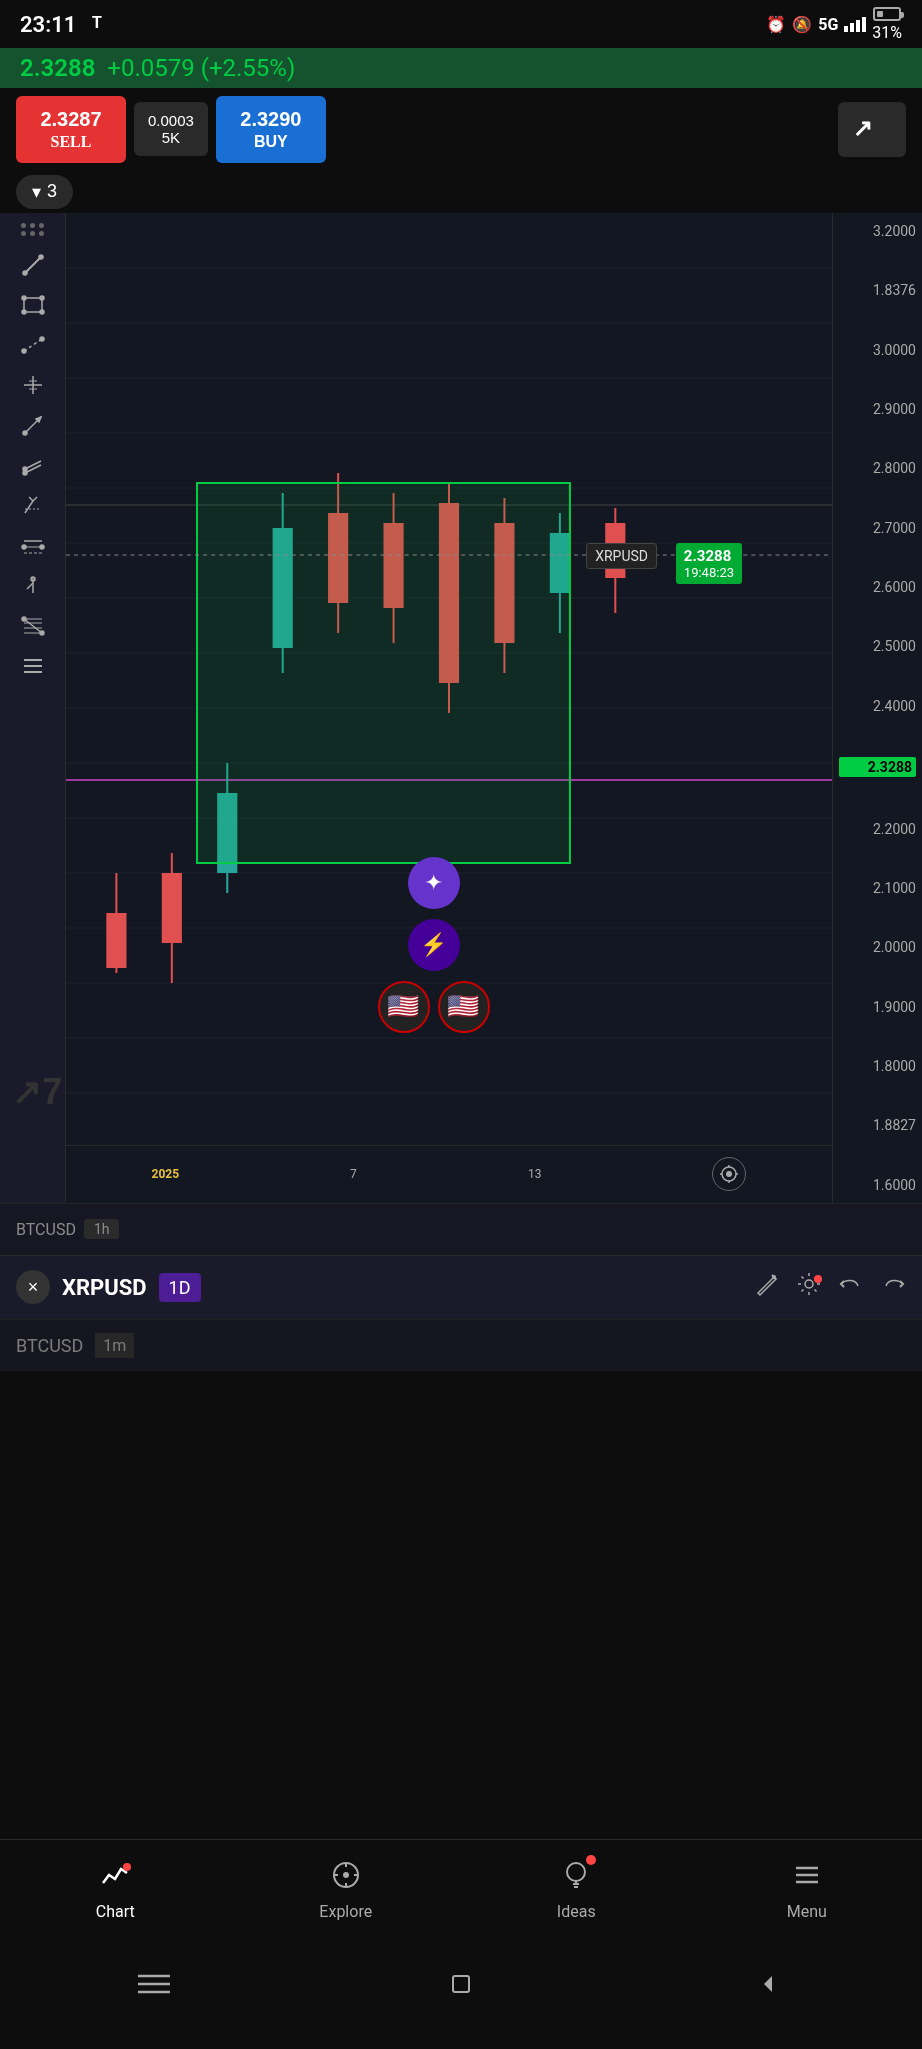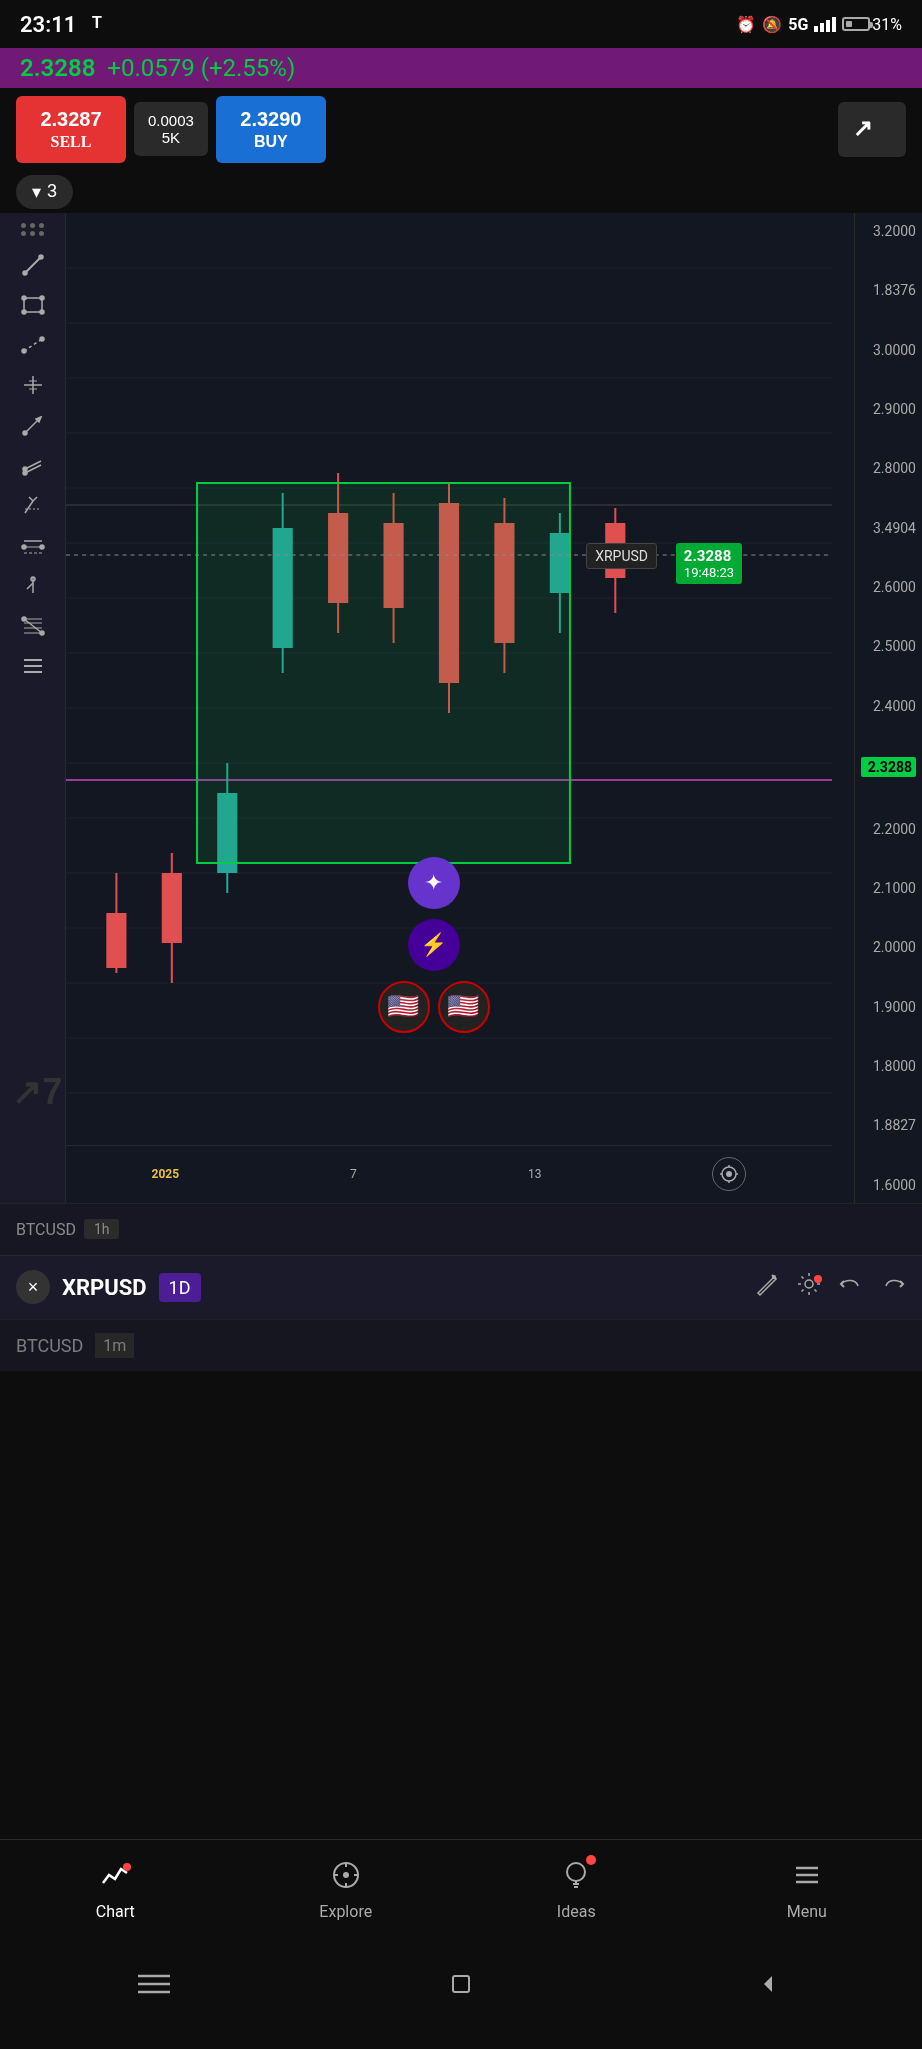--- a/index.html
+++ b/index.html
@@ -37,21 +37,21 @@
       display: flex;
       align-items: center;
       gap: 6px;
       font-size: 16px;
       color: #fff;
     }
 
     
     .price-header {
       padding: 6px 20px;
-      background: #701a75;
+      background: #14532d;
     }
     .price-main {
       font-size: 24px;
       font-weight: 600;
       color: #00cc44;
     }
     .price-change {
       font-size: 24px;
       color: #00cc44;
       margin-left: 8px;
@@ -141,21 +141,21 @@
       height: 990px;
       background: #131722;
       overflow: hidden;
     }
 
     
     .price-axis {
       position: absolute;
       right: 0;
       top: 0;
-      width: 68px;
+      width: 90px;
       height: 100%;
       display: flex;
       flex-direction: column;
       justify-content: space-between;
       padding: 10px 6px;
       background: #131722;
       border-left: 1px solid #2a2a2a;
     }
     .price-tick {
       font-size: 14px;
@@ -458,21 +458,21 @@
   <div class="status-right">
     <span>⏰</span>
     <span style="font-size:16px;">🔕</span>
     <span style="font-weight:700;">5G</span>
     <svg width="22" height="16" viewBox="0 0 22 16">
       <rect x="0" y="10" width="4" height="6" fill="#fff"></rect>
       <rect x="6" y="7" width="4" height="9" fill="#fff"></rect>
       <rect x="12" y="4" width="4" height="12" fill="#fff"></rect>
       <rect x="18" y="1" width="4" height="15" fill="#fff"></rect>
     </svg>
-    <div style="display:flex;align-items:center;gap:2px;">
+    <div style="display:flex;align-items:center;gap:2px;flex-direction:column;">
       <div style="width:28px;height:14px;border:2px solid #aaa;border-radius:3px;padding:2px;position:relative;">
         <div style="width:30%;height:100%;background:#aaa;border-radius:1px;"></div>
         <div style="position:absolute;right:-5px;top:3px;width:3px;height:6px;background:#aaa;border-radius:0 2px 2px 0;"></div>
       </div>
       <span>31%</span>
     </div>
   </div>
 </div>
 
 <div class="price-header">
@@ -708,21 +708,21 @@
       </div>
     </div>
   </div>
 
   <div class="price-axis">
     <div class="price-tick">3.2000</div>
     <div class="price-tick">1.8376</div>
     <div class="price-tick">3.0000</div>
     <div class="price-tick">2.9000</div>
     <div class="price-tick">2.8000</div>
-    <div class="price-tick">3.4904</div>
+    <div class="price-tick">2.7000</div>
     <div class="price-tick">2.6000</div>
     <div class="price-tick">2.5000</div>
     <div class="price-tick">2.4000</div>
     <div class="price-tick" style="color:#00cc44;background:#00cc44;padding:2px 4px;border-radius:2px;color:#000;font-weight:700;">2.3288</div>
     <div class="price-tick">2.2000</div>
     <div class="price-tick">2.1000</div>
     <div class="price-tick">2.0000</div>
     <div class="price-tick">1.9000</div>
     <div class="price-tick">1.8000</div>
     <div class="price-tick">1.8827</div>

